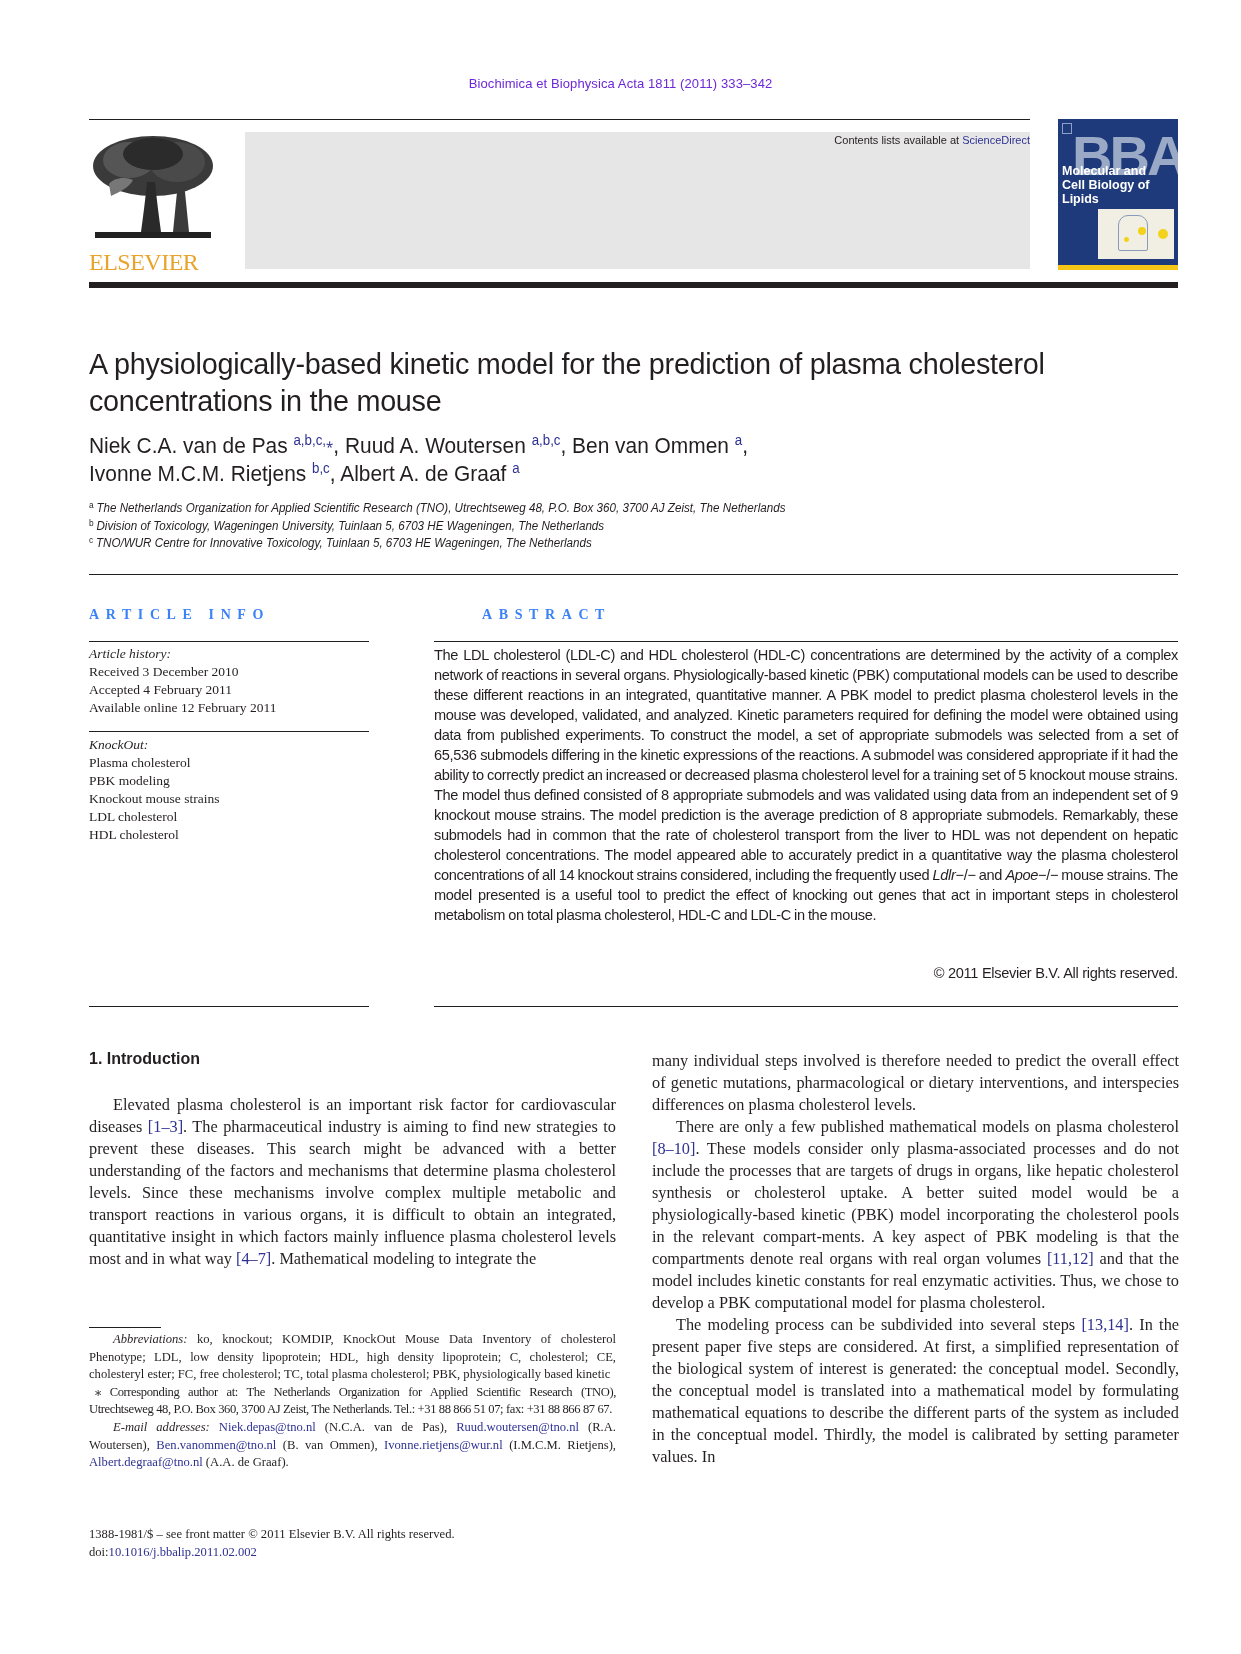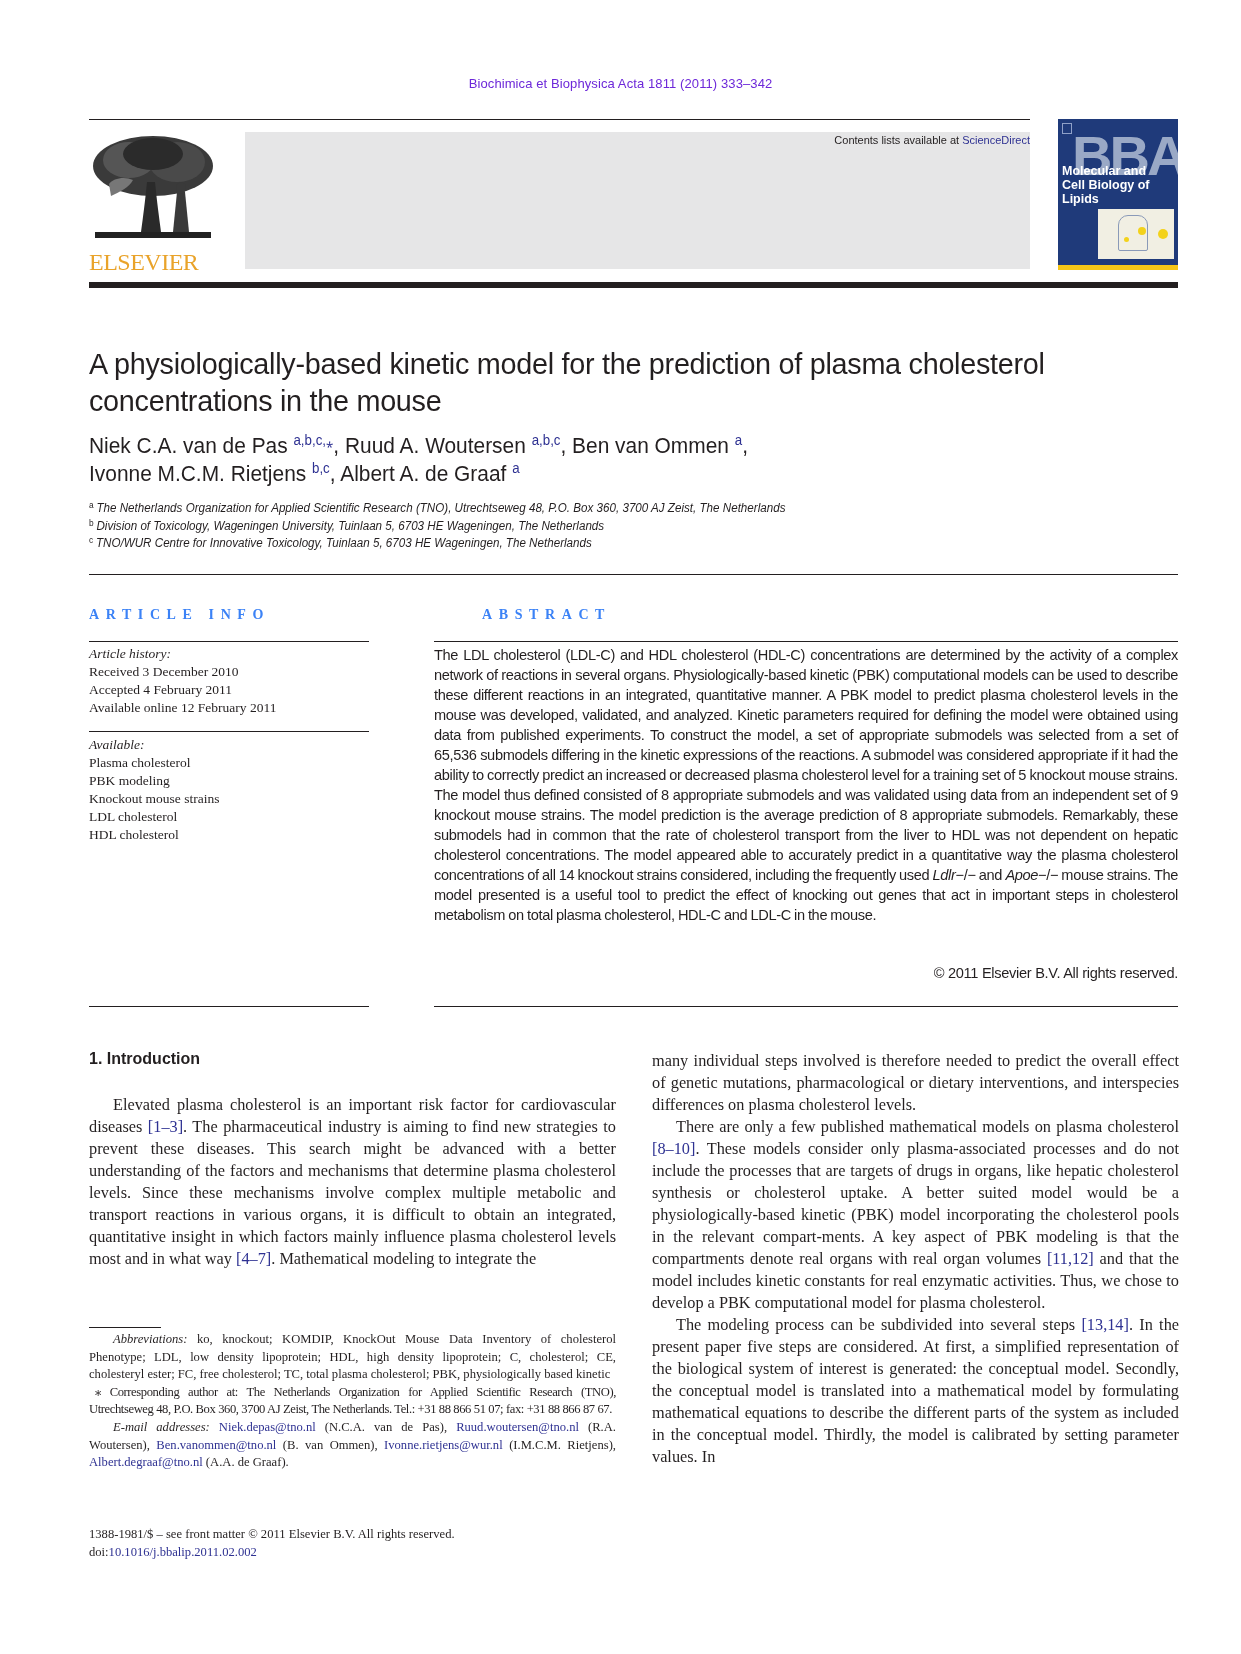--- a/index.html
+++ b/index.html
@@ -147,21 +147,21 @@
 <div class="abs rule-ab1"></div>
 
 <div class="abs ai-block ai-hist">
   <div class="lbl">Article history:</div>
   <div>Received 3 December 2010</div>
   <div>Accepted 4 February 2011</div>
   <div>Available online 12 February 2011</div>
 </div>
 <div class="abs rule-ai2"></div>
 <div class="abs ai-block ai-kw">
-  <div class="lbl">Available:</div>
+  <div class="lbl">KnockOut:</div>
   <div>Plasma cholesterol</div>
   <div>PBK modeling</div>
   <div>Knockout mouse strains</div>
   <div>LDL cholesterol</div>
   <div>HDL cholesterol</div>
 </div>
 
 <div class="abs abstract">
   <p><span>The LDL cholesterol (LDL-C) and HDL cholesterol (HDL-C) concentrations are determined by the activity of a complex network of reactions in several organs. Physiologically-based kinetic (PBK) computational models can be used to describe these different reactions in an integrated, quantitative manner. A PBK model to predict plasma cholesterol levels in the mouse was developed, validated, and analyzed. Kinetic parameters required for defining the model were obtained using data from published experiments. To construct the model, a set of appropriate submodels was selected from a set of 65,536 submodels differing in the kinetic expressions of the reactions. A submodel was considered appropriate if it had the ability to correctly predict an increased or decreased plasma cholesterol level for a training set of 5 knockout mouse strains. The model thus defined consisted of 8 appropriate submodels and was validated using data from an independent set of 9 knockout mouse strains. The model prediction is the average prediction of 8 appropriate submodels. Remarkably, these submodels had in common that the rate of cholesterol transport from the liver to HDL was not dependent on hepatic cholesterol concentrations. The model appeared able to accurately predict in a quantitative way the plasma cholesterol concentrations of all 14 knockout strains considered, including the frequently used </span><i>Ldlr</i><span>−/−</span><span> and </span><i>Apoe</i><span>−/−</span><span> mouse strains. The model presented is a useful tool to predict the effect of knocking out genes that act in important steps in cholesterol metabolism on total plasma cholesterol, HDL-C and LDL-C in the mouse.</span></p>
 </div>

